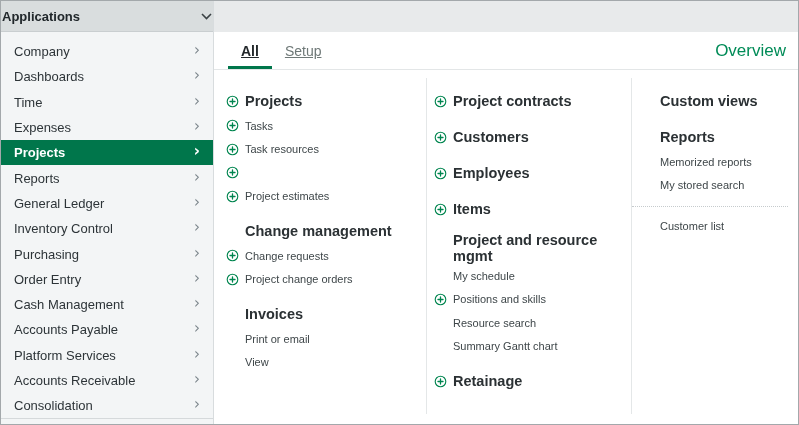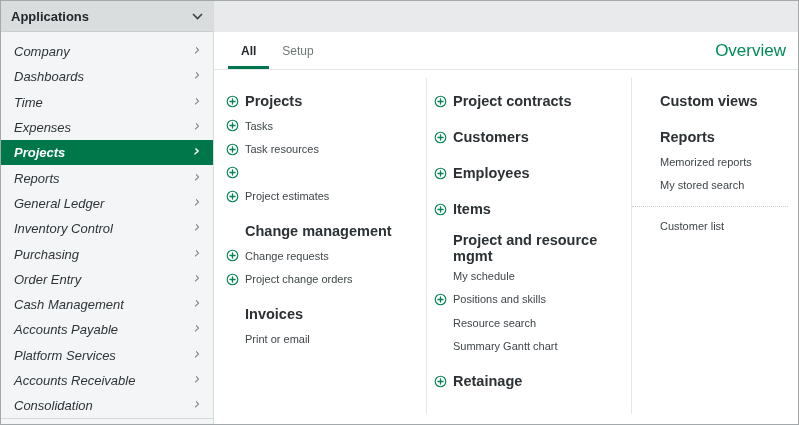--- a/index.html
+++ b/index.html
@@ -21,32 +21,31 @@
     flex: 0 0 213px; width: 213px;
     background: #f3f5f6;
     border-right: 1px solid #d8dcde;
     display: flex; flex-direction: column;
   }
   .sidebar-header {
     height: 31px; flex: 0 0 31px;
     background: #d9ddde;
     border-bottom: 1px solid #c9ced0;
     display: flex; align-items: center; justify-content: space-between;
-    padding: 0 10px;
+    padding: 0 1px;
     font-size: 13px; font-weight: bold; color: #21272b;
     cursor: pointer;
   }
   .sidebar-list { padding-top: 7px; }
   .side-item {
     height: 25.3px;
     display: flex; align-items: center; justify-content: space-between;
     padding: 0 13px;
     font-size: 13px; color: #2d3438;
     cursor: pointer;
-    font-style: italic;
   }
   .side-item .chev {
     color: #7a848a; font-size: 15px; line-height: 1;
     font-family: "DejaVu Sans", sans-serif;
     transform: translateY(-1px);
   }
   .side-item.selected { background: #00764b; color: #ffffff; font-weight: bold; }
   .side-item.selected .chev { color: #ffffff; }
   .sidebar-footer { flex: 1; border-top: 1px solid #d5d9db; }
 
@@ -57,23 +56,24 @@
 
   .tabbar {
     height: 38px; flex: 0 0 38px;
     display: flex; align-items: stretch;
     padding: 0 12px 0 14px;
     border-bottom: 1px solid #e3e6e7;
   }
   .tab {
     display: flex; align-items: center;
     padding: 4px 13px 0 13px;
-    font-size: 12px; color: #6e7877;
+    font-size: 14px; color: #6e7877;
     border-bottom: 3px solid transparent;
     cursor: pointer;
+    text-decoration: underline;
   }
   .tab.active { color: #23282b; font-weight: bold; border-bottom-color: #00764b; }
   .overview-link {
     margin-left: auto; align-self: center;
     font-size: 17px; color: #008b57; cursor: pointer;
   }
 
   
   .columns { flex: 1; display: flex; padding: 8px 0 10px 0; min-height: 0; }
   .menu-col { padding: 10px 0 0 12px; }
@@ -270,20 +270,24 @@
               <span class="entry-label">Project change orders</span>
             </div>
             <div class="entry header gap">
               <span class="plus"></span>
               <span class="entry-label">Invoices</span>
             </div>
             <div class="entry">
               <span class="plus"></span>
               <span class="entry-label">Print or email</span>
             </div>
+            <div class="entry">
+              <span class="plus"></span>
+              <span class="entry-label">View</span>
+            </div>
           </div>
           <div class="menu-col menu-col-2">
             <div class="entry header">
               <span class="plus">
                 <svg viewBox="0 0 14 14">
                   <circle cx="7" cy="7" r="5.7"></circle>
                   <line x1="7" y1="4.3" x2="7" y2="9.7"></line>
                   <line x1="4.3" y1="7" x2="9.7" y2="7"></line>
                 </svg>
               </span>

